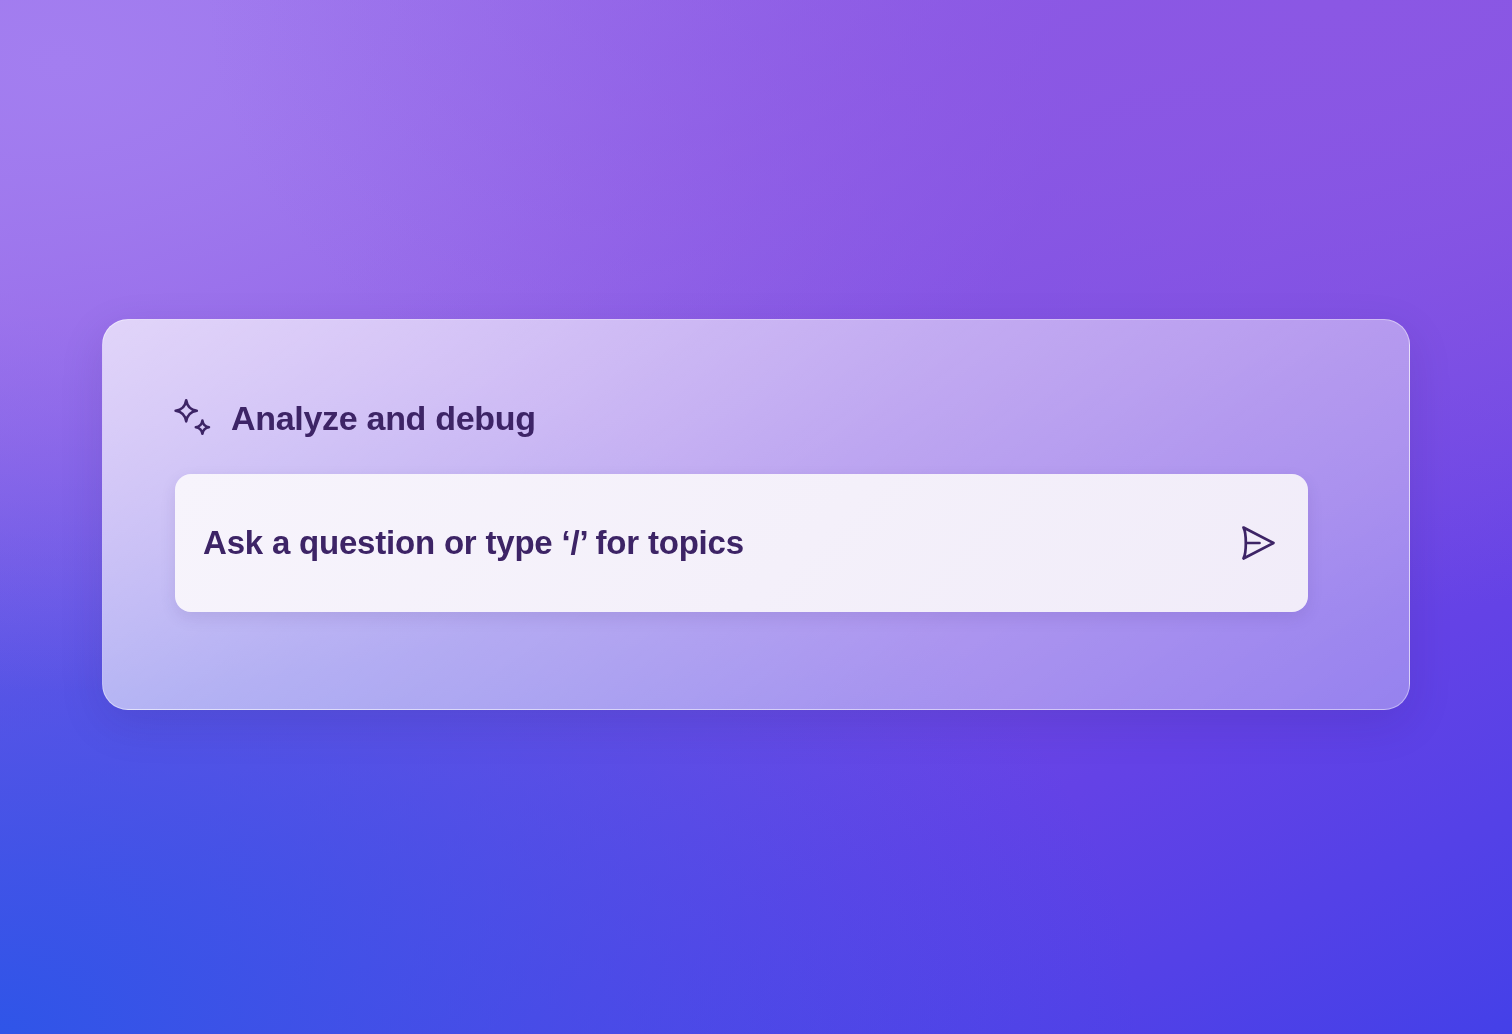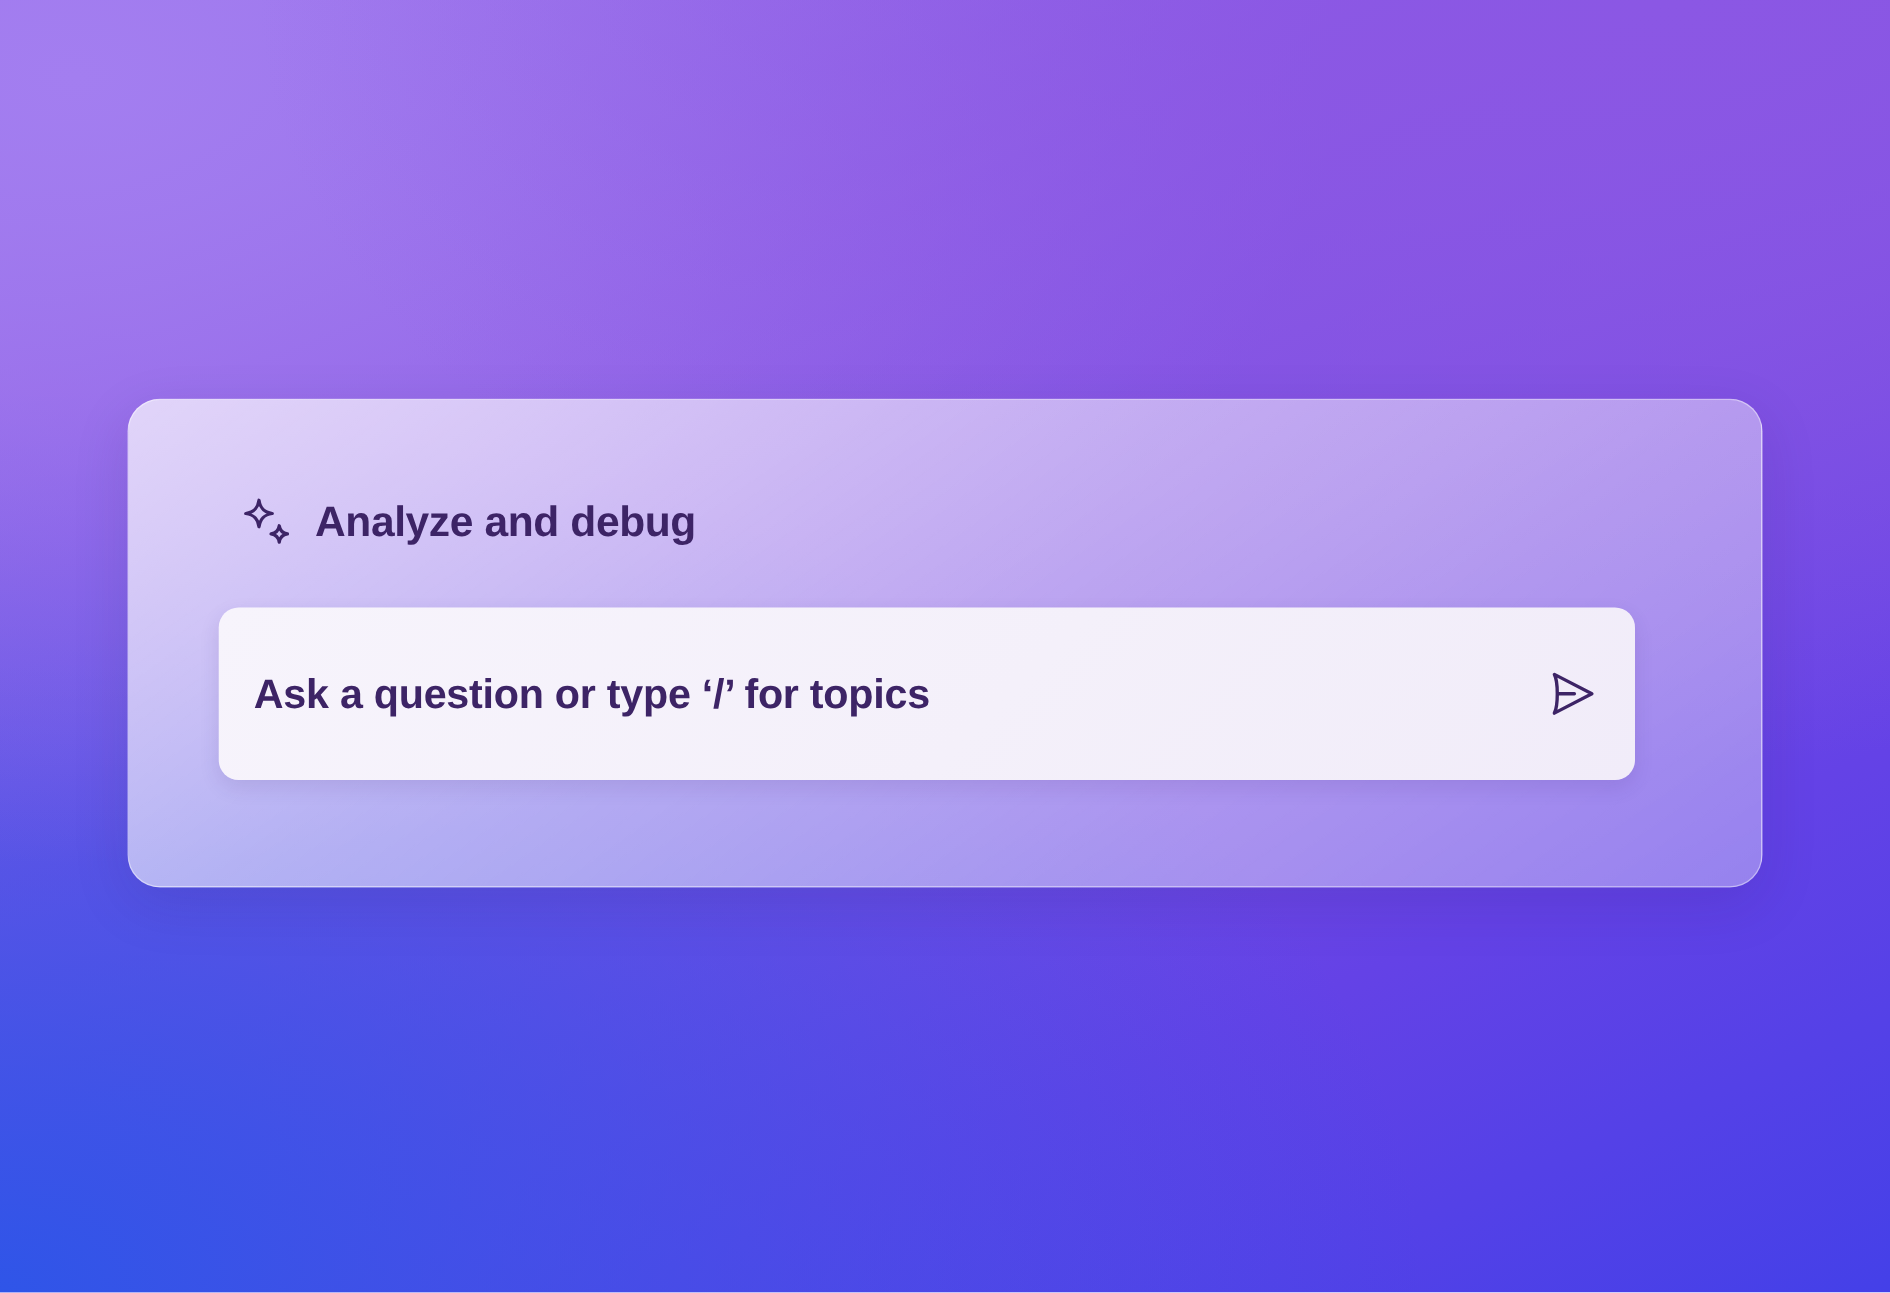--- a/index.html
+++ b/index.html
@@ -40,21 +40,21 @@
         rgba(255,255,255,0.42) 70%,
         rgba(255,255,255,0.34) 100%);
     border: 1px solid rgba(255,255,255,0.42);
     box-shadow: 0 14px 44px rgba(40,20,90,0.13);
     box-sizing: border-box;
   }
 
   
   .card-header {
     position: absolute;
-    left: 89px;
+    left: 68px;
     top: 75px;
     display: flex;
     align-items: center;
     gap: 16px;
     justify-content: flex-end;
   }
   .sparkle-icon {
     width: 44px;
     height: 44px;
     display: block;
@@ -67,21 +67,21 @@
     letter-spacing: -0.3px;
     color: #3d2466;
     white-space: nowrap;
     line-height: 1;
   }
 
   
   .input-row {
     position: absolute;
     left: 72px;
-    top: 166px;
+    top: 154px;
     width: 1133px;
     height: 138px;
     border-radius: 16px;
     background: linear-gradient(135deg, #f7f4fc 0%, #f4f0fa 55%, #f1ecf9 100%);
     box-shadow: 0 6px 16px rgba(48,22,96,0.10);
     display: flex;
     align-items: center;
     box-sizing: border-box;
   }
   .prompt-input {

